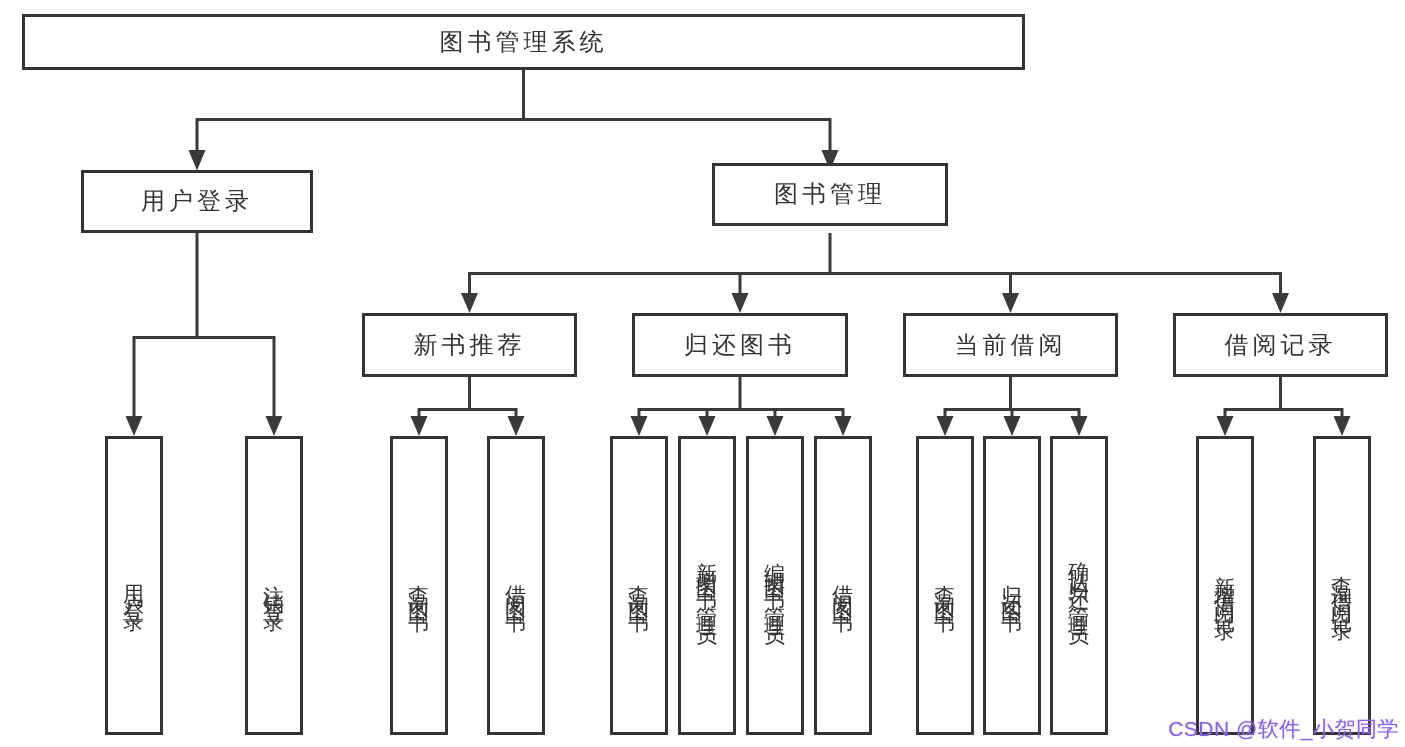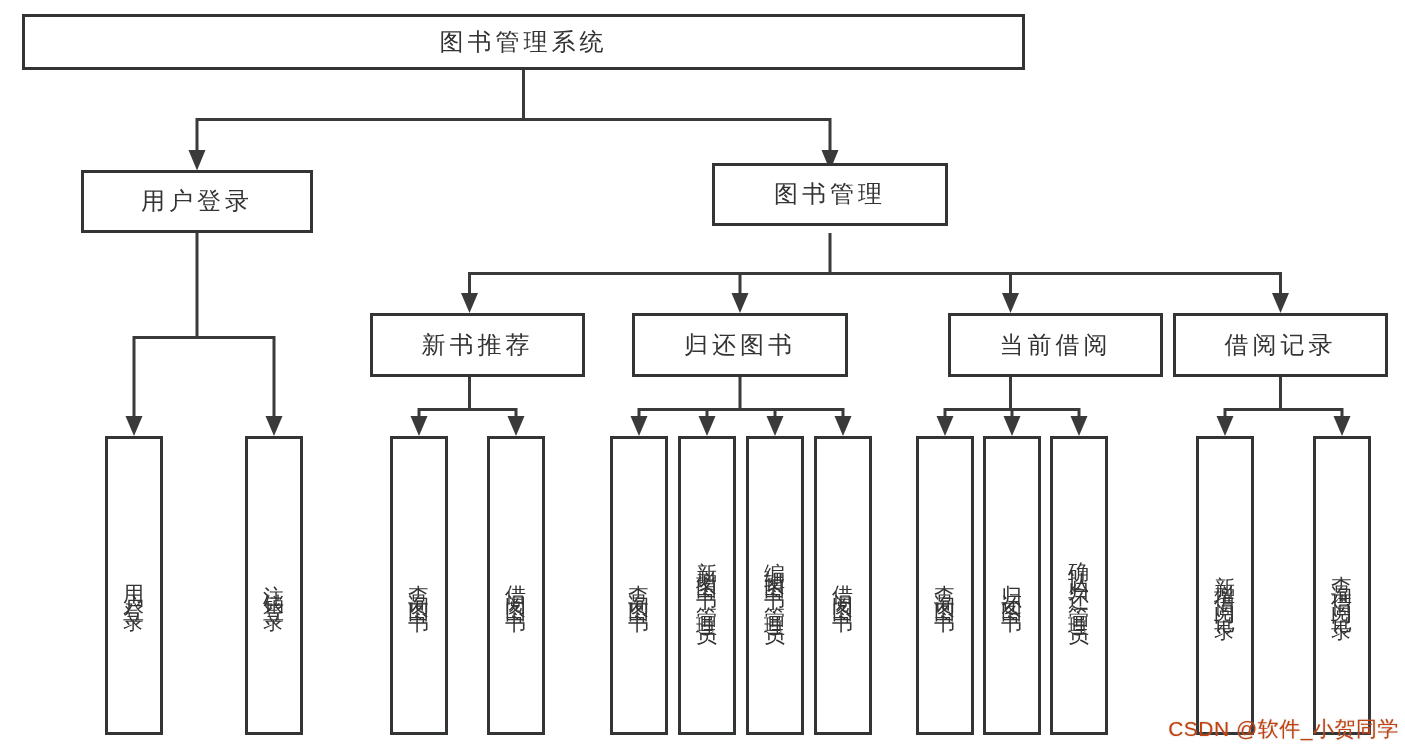--- a/index.html
+++ b/index.html
@@ -41,21 +41,21 @@
     position: absolute;
     left: 0;
     top: 0;
     pointer-events: none;
   }
   .watermark {
     position: absolute;
     top: 715px;
     right: 6px;
     font-size: 21px;
-    color: #c2410c;
+    color: #8b5cf6;
     letter-spacing: 0.5px;
     white-space: nowrap;
     text-shadow: 0 0 2px rgba(157,157,165,0.55);
   }
 </style>
 </head>
 <body>
 
 <div class="canvas">
 
@@ -124,23 +124,23 @@
       M1216.5 416 H1233.5 L1225 436 Z
       M1333.5 416 H1350.5 L1342 436 Z
     "></path>
   </svg>
 
   <div class="node hbox" style="left:22px; top:14px; width:1003px; height:56px;">图书管理系统</div>
 
   <div class="node hbox" style="left:81px; top:170px; width:232px; height:63px;">用户登录</div>
   <div class="node hbox" style="left:712px; top:163px; width:236px; height:63px;">图书管理</div>
 
-  <div class="node hbox" style="left:362px; top:313px; width:215px; height:64px;margin-left:8px;">新书推荐</div>
+  <div class="node hbox" style="left:362px; top:313px; width:215px; height:64px;">新书推荐</div>
   <div class="node hbox" style="left:632px; top:313px; width:216px; height:64px;">归还图书</div>
-  <div class="node hbox" style="left:948px; top:313px; width:215px; height:64px;">当前借阅</div>
+  <div class="node hbox" style="left:903px; top:313px; width:215px; height:64px;">当前借阅</div>
   <div class="node hbox" style="left:1173px; top:313px; width:215px; height:64px;">借阅记录</div>
 
   <div class="node vbox" style="left:105px; top:436px; width:58px; height:299px;">
     <span class="vtext">用户登录</span>
   </div>
   <div class="node vbox" style="left:245px; top:436px; width:58px; height:299px;">
     <span class="vtext">注销登录</span>
   </div>
 
   <div class="node vbox" style="left:390px; top:436px; width:58px; height:299px;">

